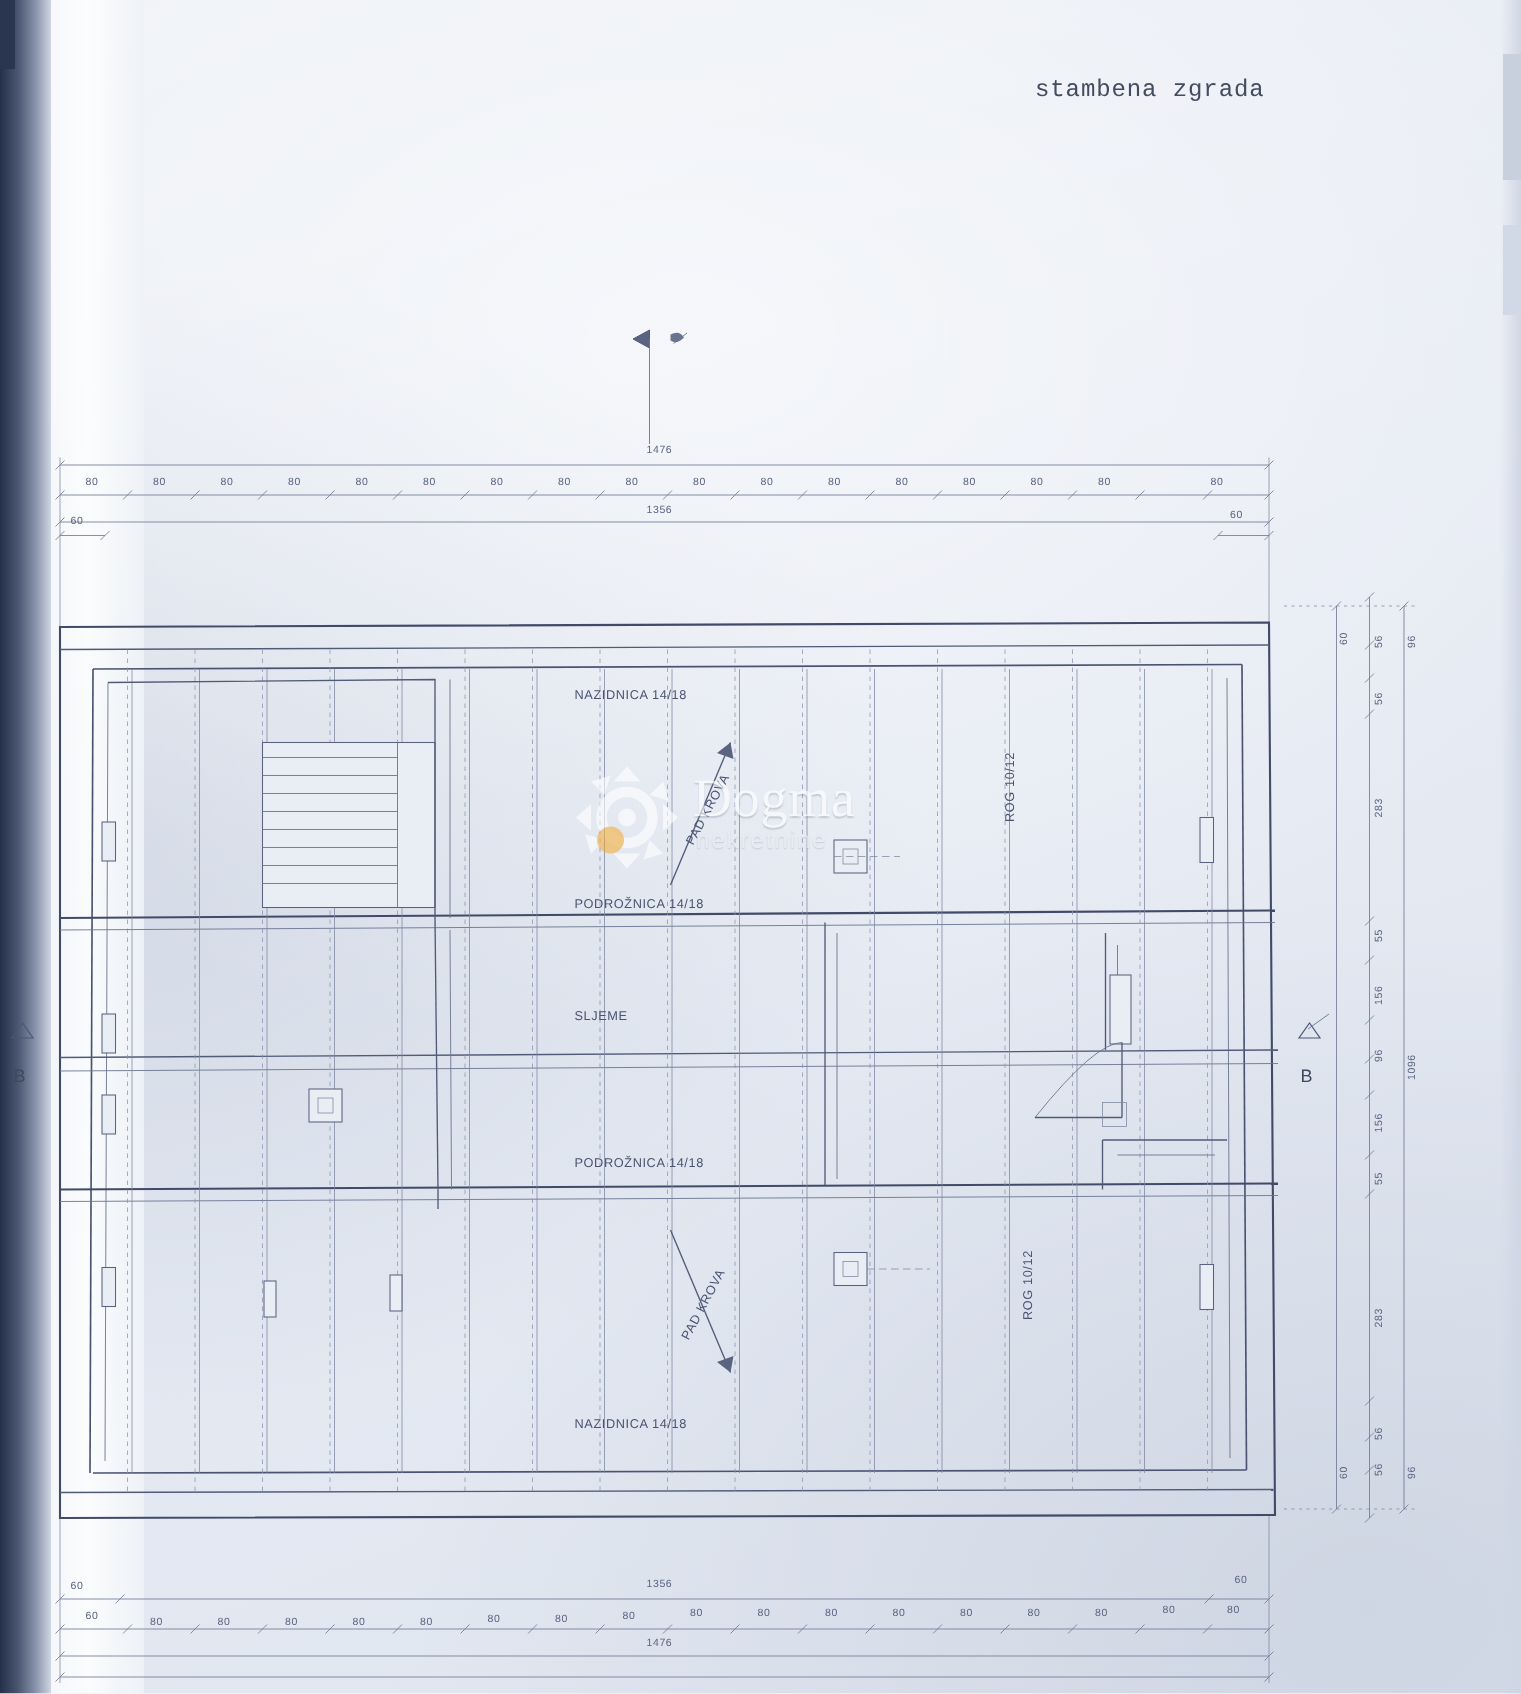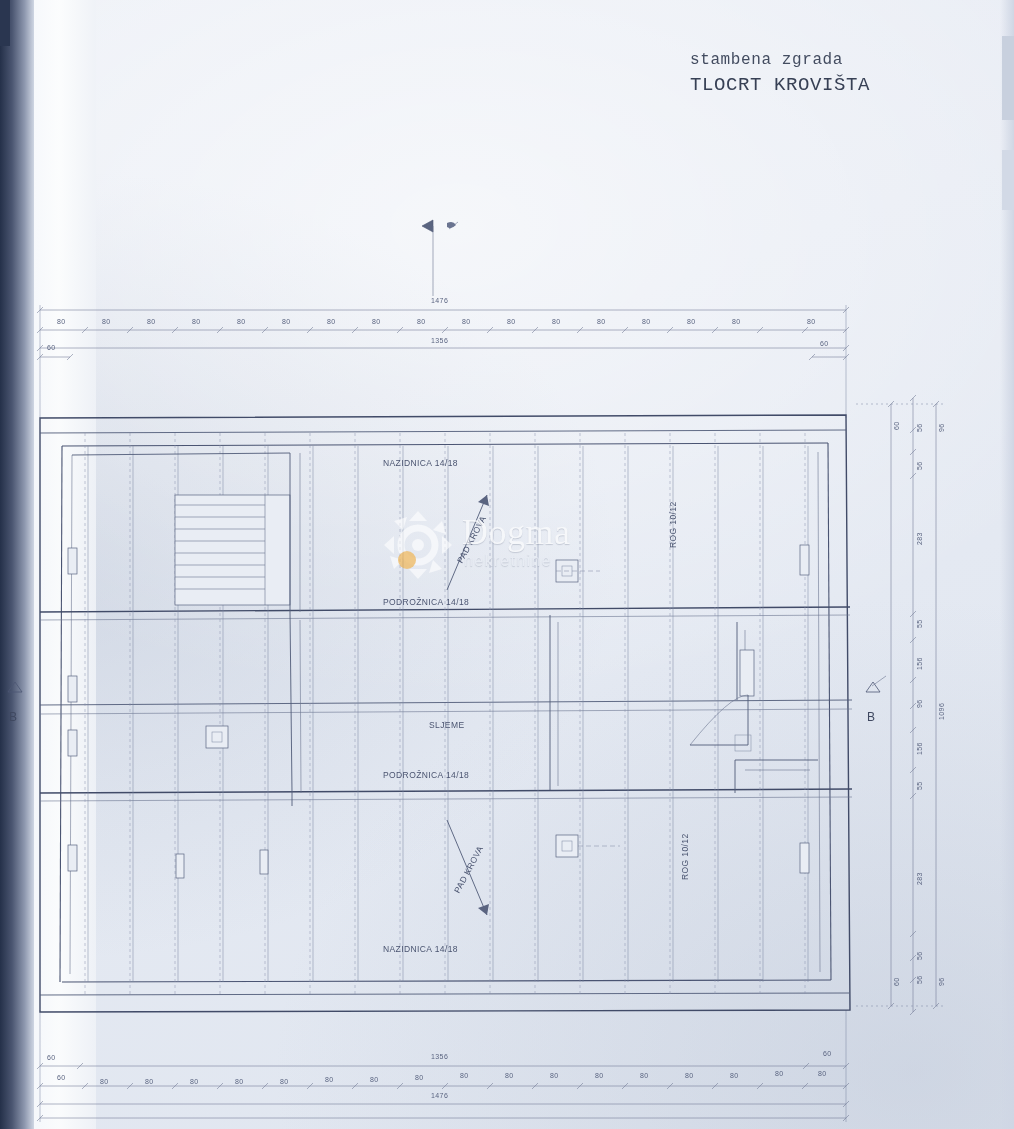--- a/index.html
+++ b/index.html
@@ -159,21 +159,20 @@
   <div class="vignette"></div>
   <div class="edge-dark"></div>
   <div class="edge-light"></div>
   <div class="edge-right"></div>
   <div class="left-notch" style="top:0px;height:46px;"></div>
   <div class="right-notch" style="top:36px;height:84px;"></div>
   <div class="right-notch" style="top:150px;height:60px;background:#d2d9e6;"></div>
 
   <div class="title-block">
     <div class="t1">stambena zgrada</div>
-    <div class="t2">TLOCRT KROVIŠTA</div>
   </div>
 
   <svg width="1014" height="1129">
     <defs>
       <style>
         .thin  { stroke:#6b7590; stroke-width:0.6; fill:none; }
         .thin2 { stroke:#7b86a0; stroke-width:0.5; fill:none; }
         .med   { stroke:#505b78; stroke-width:0.9; fill:none; }
         .heavy { stroke:#414b68; stroke-width:1.4; fill:none; }
         .dash  { stroke:#7d87a2; stroke-width:0.5; fill:none; stroke-dasharray:5 3; }
@@ -440,21 +439,21 @@
 
     <g>
       <path d="M8 692 L22 692 L15 682 Z" fill="none" stroke="#4d5774" stroke-width="0.8"></path>
       <path d="M866 692 L880 692 L873 682 Z" fill="none" stroke="#4d5774" stroke-width="0.8"></path>
       <line x1="872" y1="686" x2="886" y2="676" class="thin"></line>
     </g>
   </svg>
 
   <div class="lbl" style="left:383px; top:458px;">NAZIDNICA 14/18</div>
   <div class="lbl" style="left:383px; top:597px;">PODROŽNICA 14/18</div>
-  <div class="lbl" style="left:383px; top:720px;margin-left:46px;">SLJEME</div>
+  <div class="lbl" style="left:383px; top:672px;">SLJEME</div>
   <div class="lbl" style="left:383px; top:770px;">PODROŽNICA 14/18</div>
   <div class="lbl" style="left:383px; top:944px;">NAZIDNICA 14/18</div>
 
   <div class="lbl diag-up" style="left:455px; top:560px;">PAD KROVA</div>
   <div class="lbl diag-dn" style="left:452px; top:890px;">PAD KROVA</div>
 
   <div class="lbl vert" style="left:668px; top:548px;">ROG 10/12</div>
   <div class="lbl vert" style="left:680px; top:880px;">ROG 10/12</div>
 
   <div class="sect-mark" style="left:9px; top:710px;">B</div>

